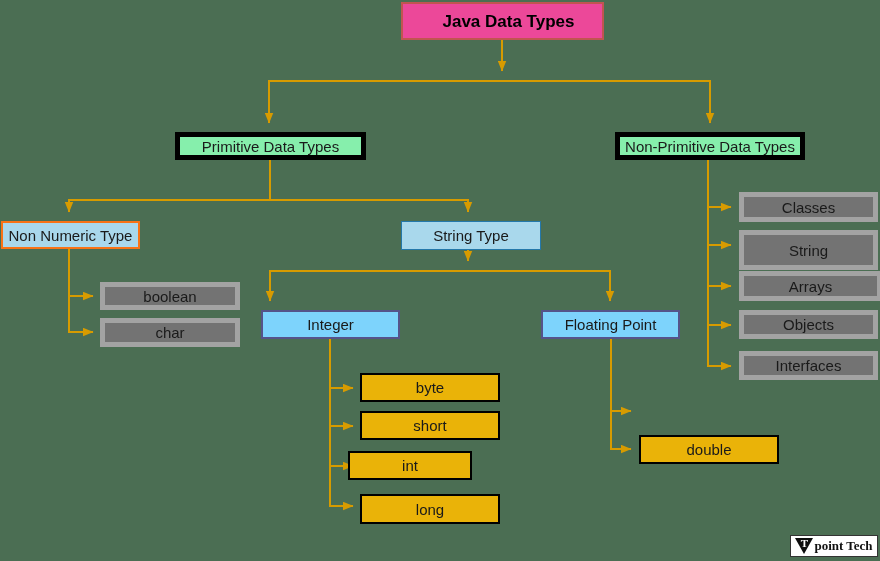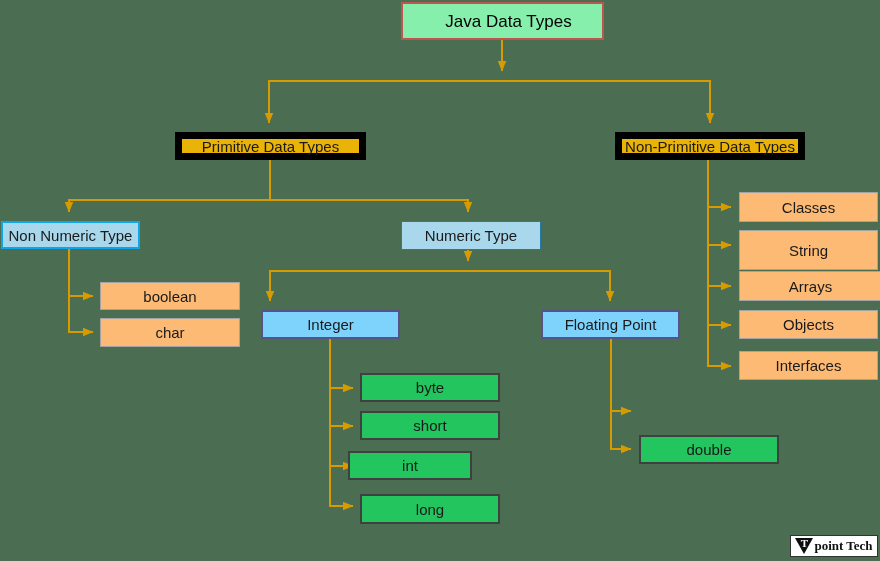--- a/index.html
+++ b/index.html
@@ -12,29 +12,29 @@
   }
   .connectors{position:absolute;left:0;top:0;}
   .node{
     position:absolute;
     box-sizing:border-box;
     display:flex;align-items:center;justify-content:center;
     font-size:15px;color:#1a1a1a;
     text-align:center;line-height:1;
   }
   .node.root{
-    background:#86efac;border:2px solid #c05550;
-    font-size:17px;font-weight:normal;color:#000;padding-left:12px;
+    background:#ec4899;border:2px solid #c05550;
+    font-size:17px;font-weight:bold;color:#000;padding-left:12px;
   }
-  .node.blue{background:#eab308;border:7px solid #000000;}
-  .node.cyan2{background:#a9d8ec;border:2px solid #0ea5e9;}
+  .node.blue{background:#86efac;border:5px solid #000000;}
+  .node.cyan2{background:#a9d8ec;border:2px solid #f97316;}
   .node.cyan1{background:#a9d8ec;border:1px solid #2478aa;}
-  .node.green{background:#fdba74;border:1px solid #a3a3a3;}
+  .node.green{background:#737373;border:5px solid #a3a3a3;}
   .node.purple{background:#7dd3fc;border:2px solid #55538a;}
-  .node.pink{background:#22c55e;border:2px solid #404040;}
+  .node.pink{background:#eab308;border:2px solid #000000;}
   .logo{
     position:absolute;left:790px;top:535px;width:88px;height:22px;
     background:#ffffff;border:1px solid #333;box-sizing:border-box;
     display:flex;align-items:center;justify-content:center;gap:1px;
   }
   .logo-mark{position:relative;width:18px;height:16px;display:inline-block;}
   .logo-tri{
     position:absolute;left:0;top:0;width:0;height:0;
     border-left:9px solid transparent;border-right:9px solid transparent;
     border-top:16px solid #0d0d0d;
@@ -110,21 +110,21 @@
 
   <div class="node blue" style="left:615px;top:132px;width:190px;height:28px">
     <span>Non-Primitive Data Types</span>
   </div>
 
   <div class="node cyan2" style="left:1px;top:221px;width:139px;height:28px">
     <span>Non Numeric Type</span>
   </div>
 
   <div class="node cyan1" style="left:401px;top:221px;width:140px;height:29px">
-    <span>Numeric Type</span>
+    <span>String Type</span>
   </div>
 
   <div class="node green" style="left:100px;top:282px;width:140px;height:28px">
     <span>boolean</span>
   </div>
 
   <div class="node green" style="left:100px;top:318px;width:140px;height:29px">
     <span>char</span>
   </div>
 

